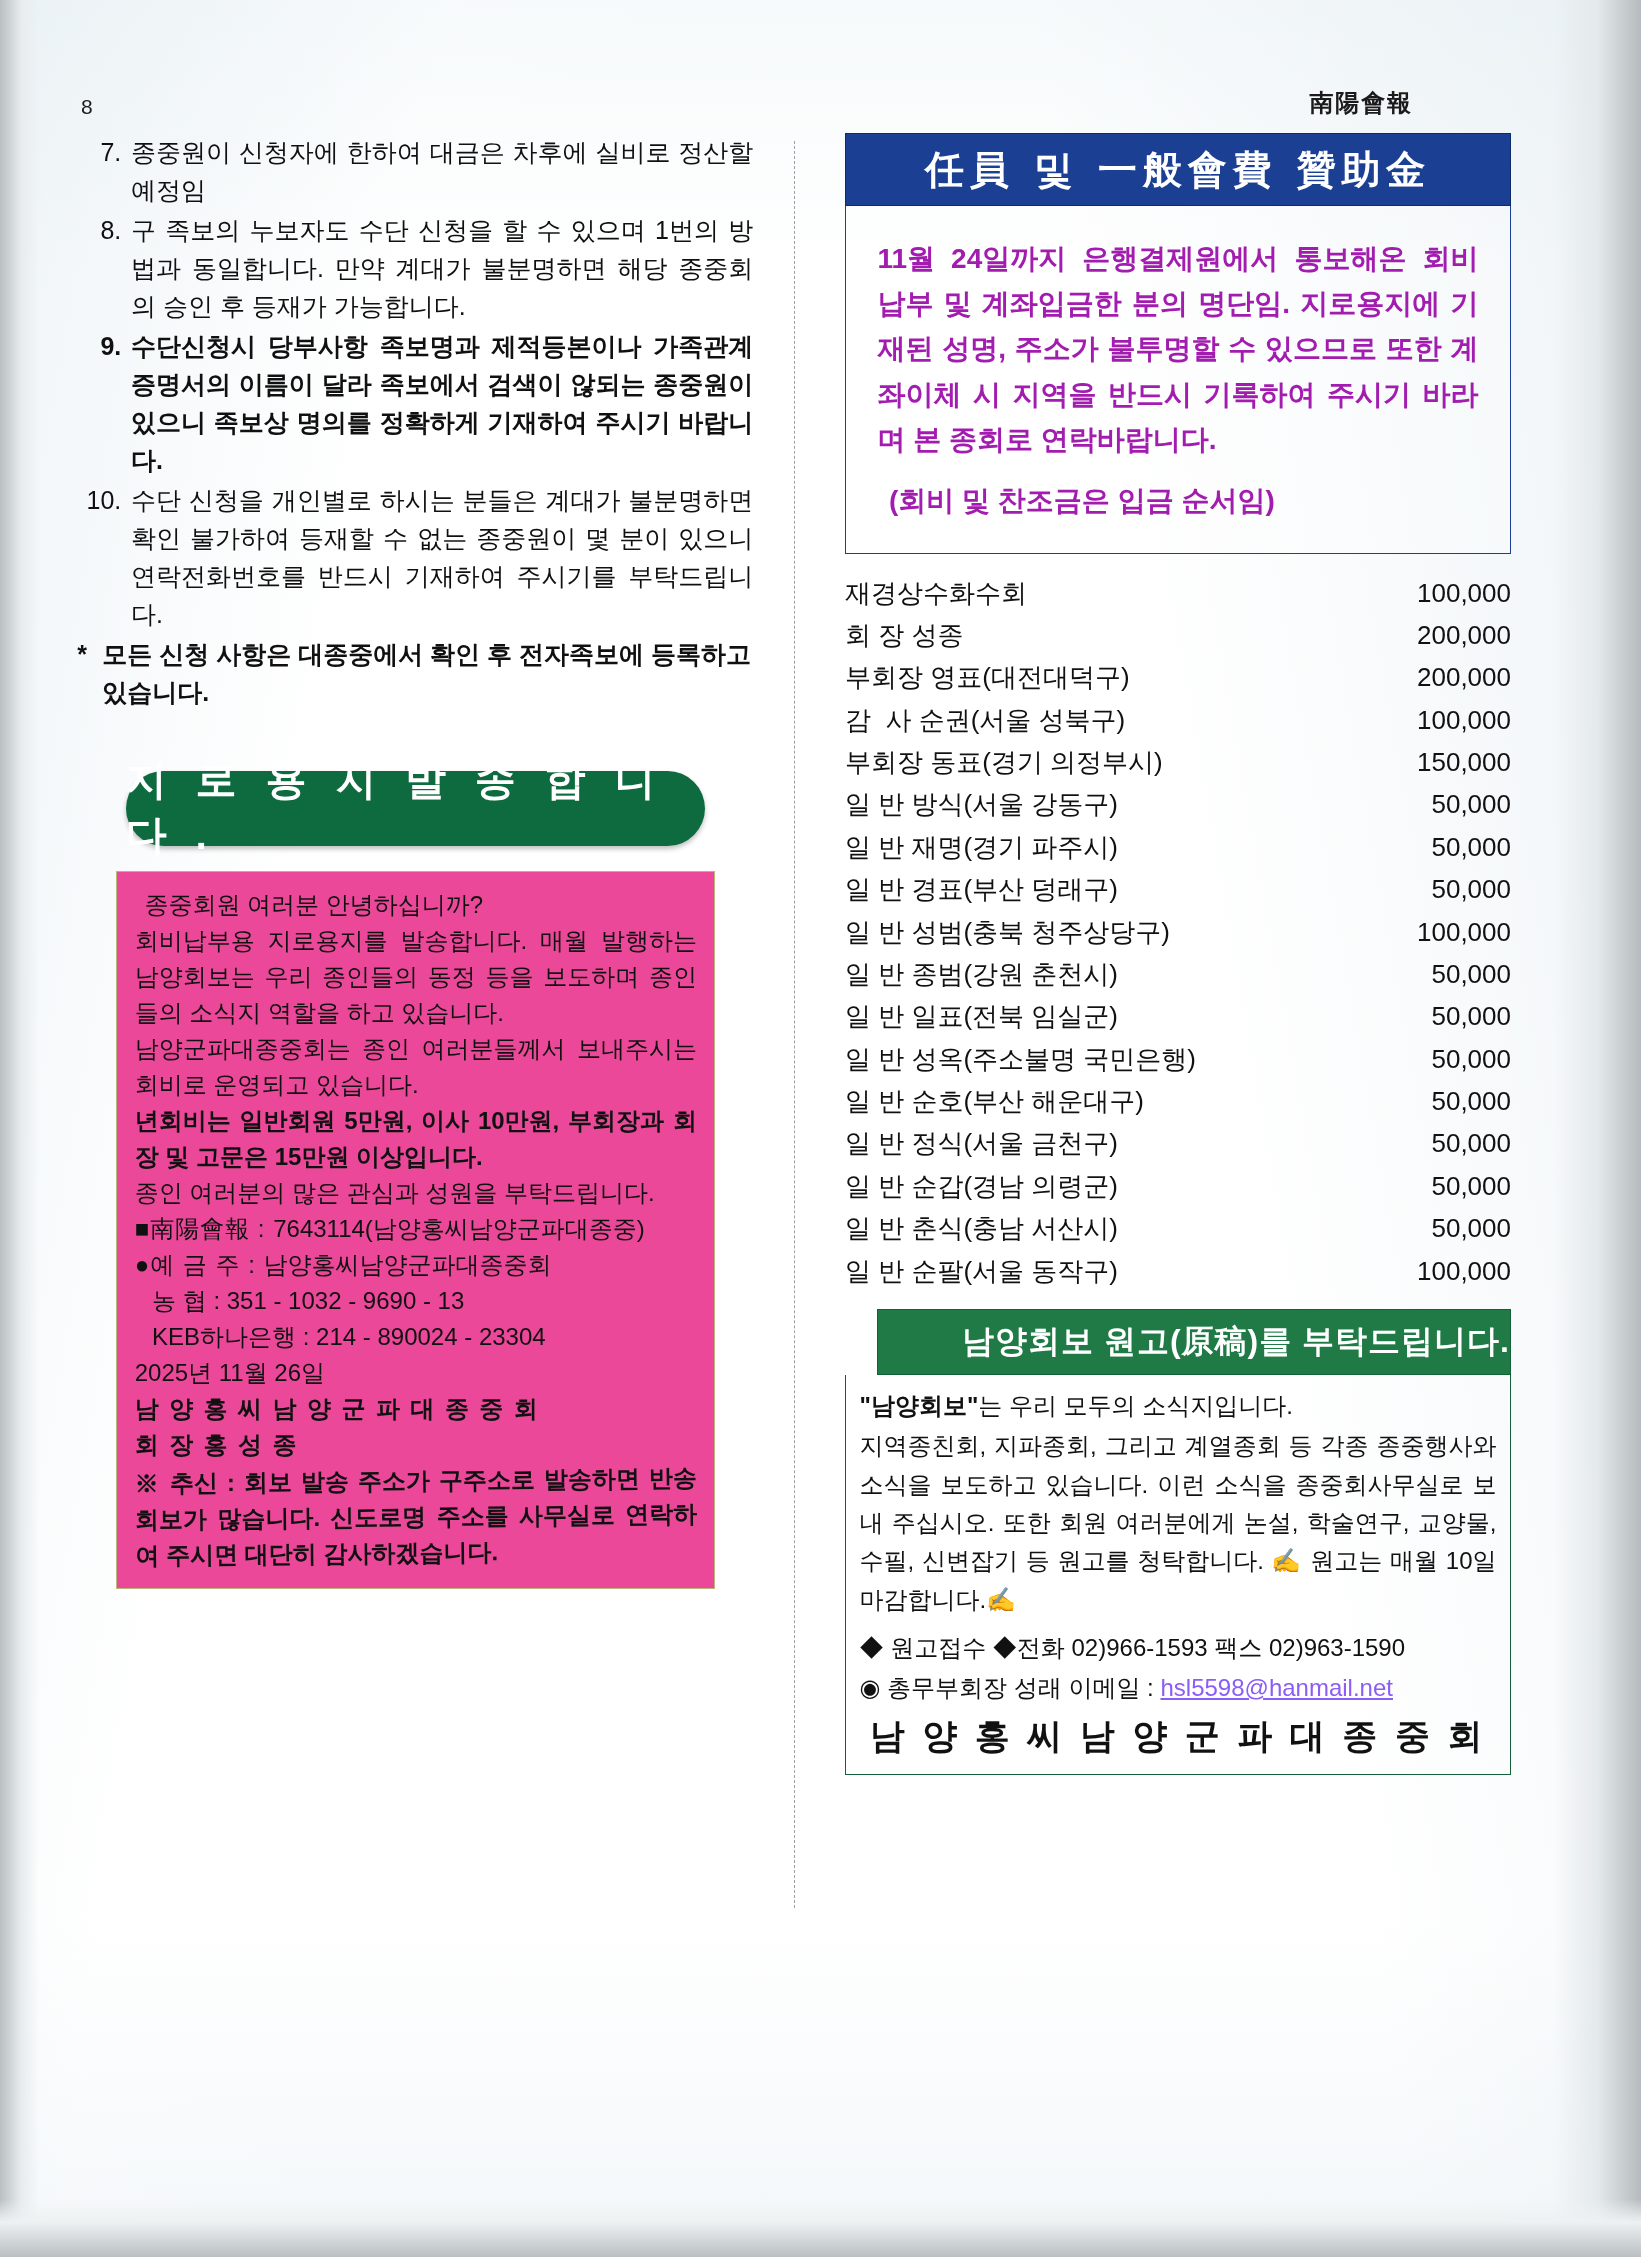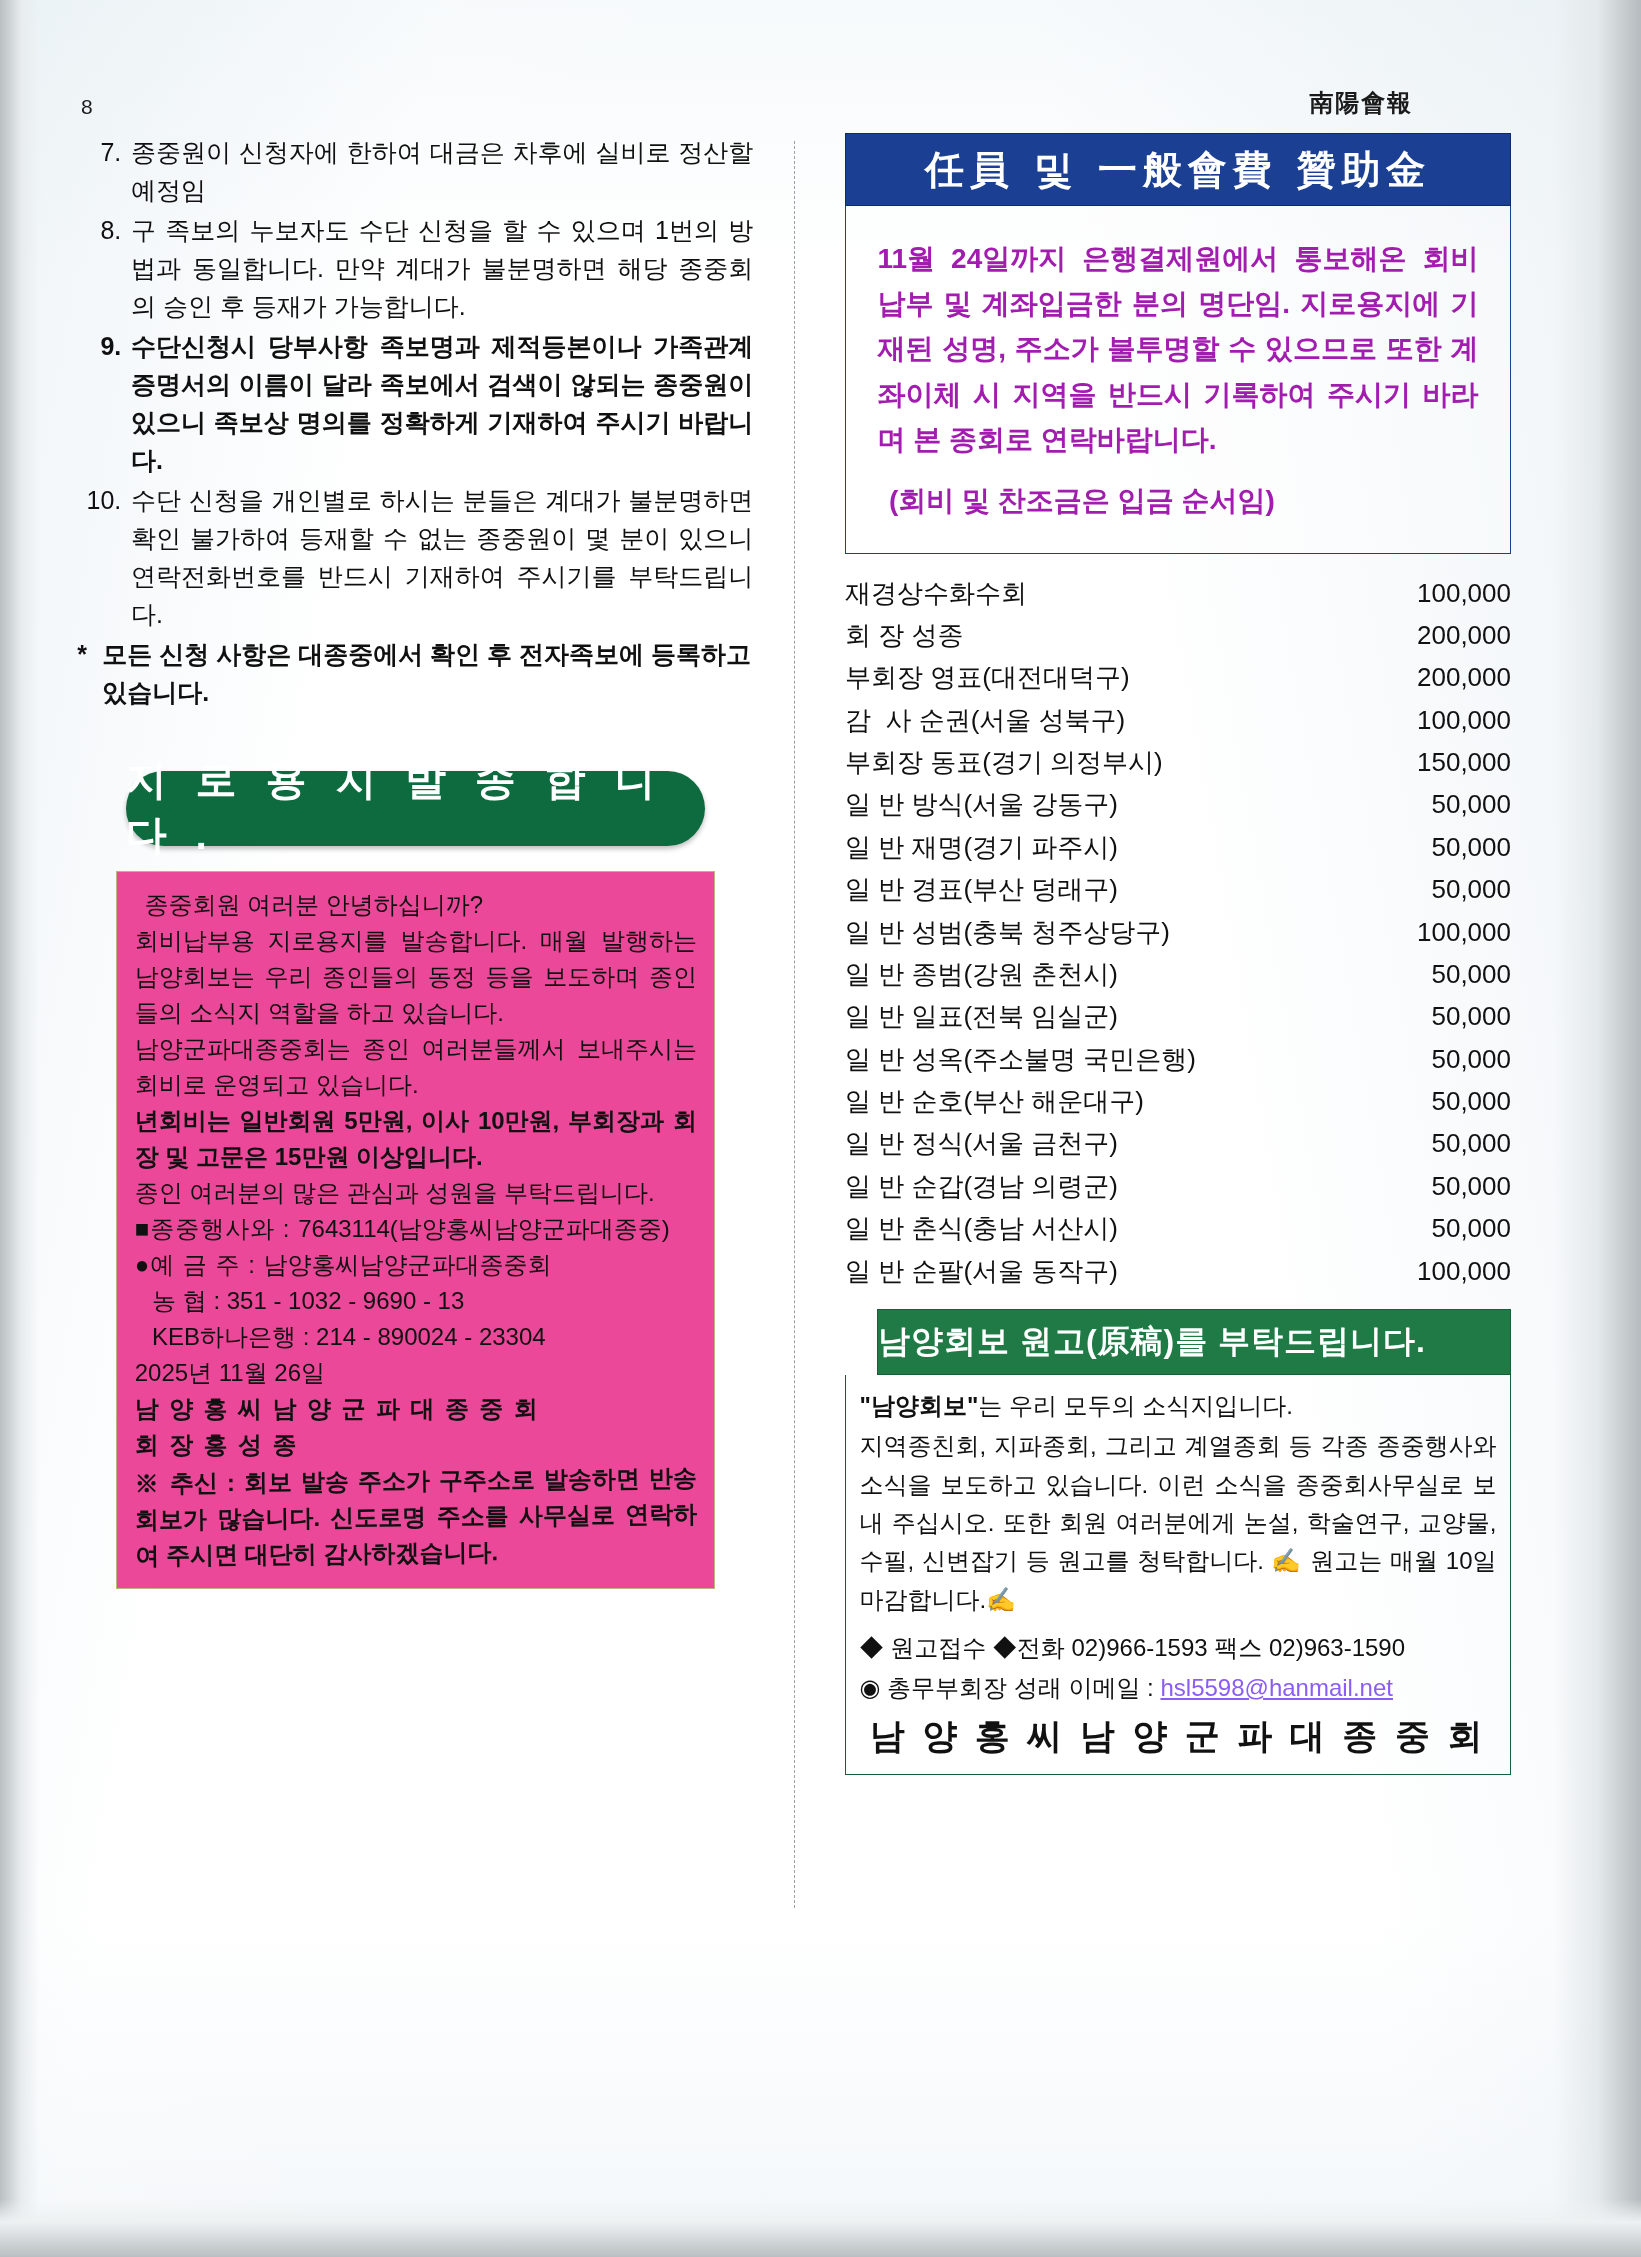--- a/index.html
+++ b/index.html
@@ -255,21 +255,21 @@
   }
   .donor-row .name { white-space: pre; }
   .donor-row .amt { font-variant-numeric: tabular-nums; }
   
   .green-title {
     margin-top: 17.4px;
     background: #1f7a46;
     height: 64px;
     display: flex;
     align-items: center;
-    justify-content: flex-start;
+    justify-content: flex-end;
     border: 1px solid #14603a;
     margin-left: 32px;
   }
   .green-title span {
     color: #ffffff;
     font-size: 32px;
     font-weight: bold;
     letter-spacing: 1px;
   }
   .green-body {
@@ -349,21 +349,21 @@
       </div>
 
       <div class="yellow-box">
         <p class="indent1">종중회원 여러분 안녕하십니까?</p>
         <p>회비납부용 지로용지를 발송합니다. 매월 발행하는 남양회보는 우리 종인들의 동정 등을 보도하며 종인들의 소식지 역할을 하고 있습니다.</p>
         <p>남양군파대종중회는 종인 여러분들께서 보내주시는 회비로 운영되고 있습니다.</p>
         <p class="bold">년회비는 일반회원 5만원, 이사 10만원, 부회장과 회장 및 고문은 15만원 이상입니다.</p>
         <p>종인 여러분의 많은 관심과 성원을 부탁드립니다.</p>
 
         <p class="acct-line">
-          <span class="lead">■종중행사와 : </span><span>7643114(남양홍씨남양군파대종중)</span>
+          <span class="lead">■南陽會報 : </span><span>7643114(남양홍씨남양군파대종중)</span>
         </p>
         <p class="acct-line">
           <span class="lead">●예 금 주 : </span><span>남양홍씨남양군파대종중회</span>
         </p>
         <p class="acct-sub">농         협  :  351 - 1032 - 9690 - 13</p>
         <p class="acct-sub">KEB하나은행  :  214 - 890024 - 23304</p>
 
         <p class="date-line">2025년 11월 26일</p>
         <p class="org-line">남 양 홍 씨 남 양 군 파 대 종 중 회</p>
         <p class="chief-line">회 장 홍 성 종</p>

